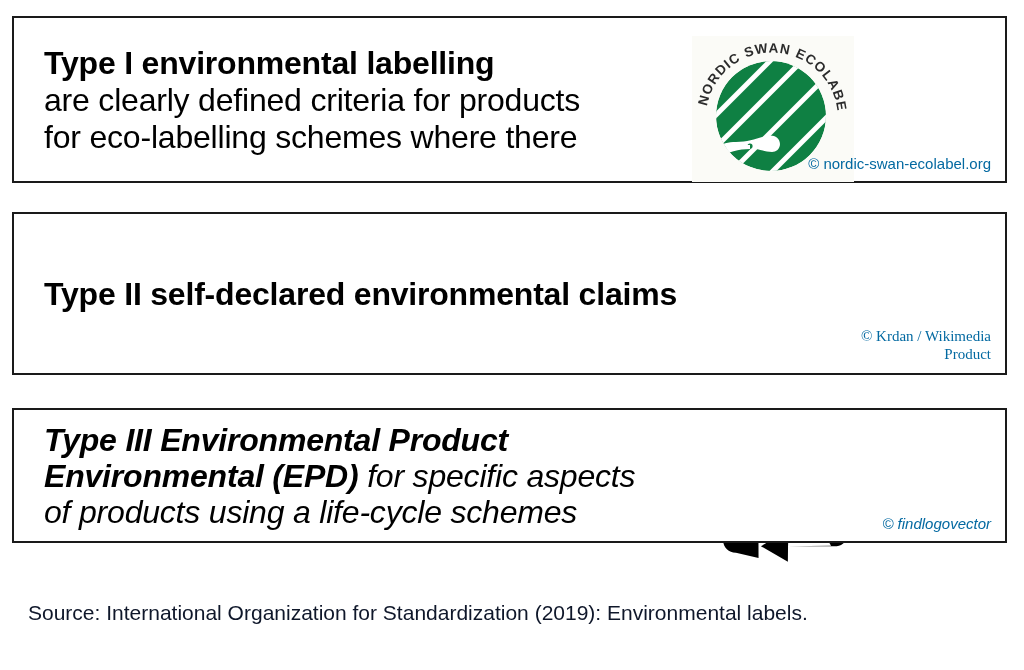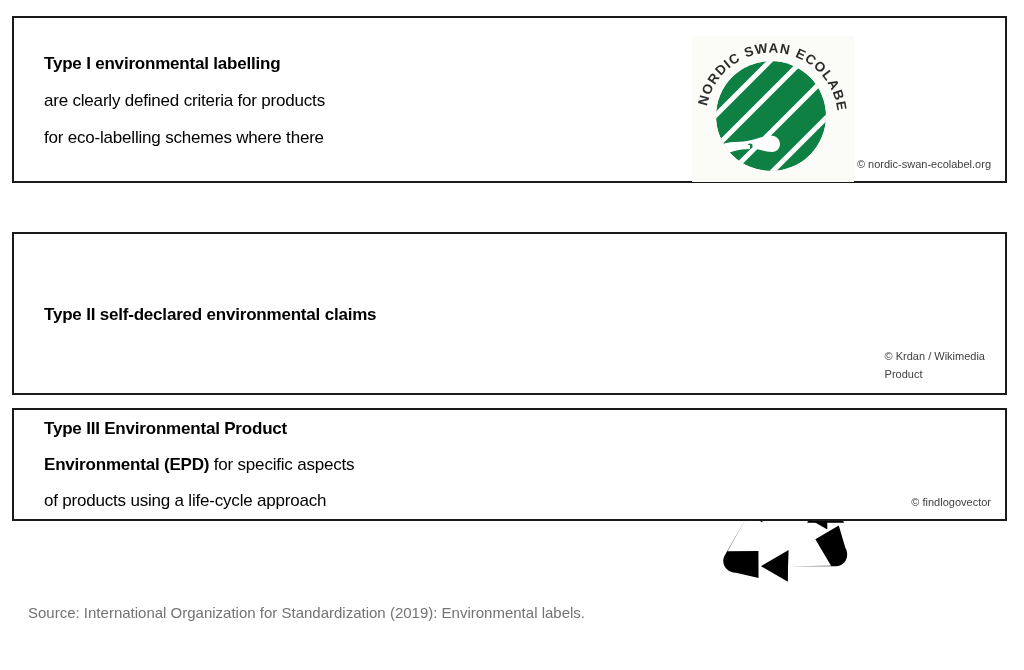--- a/index.html
+++ b/index.html
@@ -26,44 +26,44 @@
   
   .label-box {
     position: absolute;
     left: 12px;
     width: 995px;           
     border: 2px solid #1a1a1a;
     background: #ffffff;
     box-sizing: border-box;
   }
   #box-type-1 { top: 16px;  height: 167px; }
-  #box-type-2 { top: 212px; height: 163px; margin-top: 20px; }
-  #box-type-3 { top: 408px; height: 113px; }
+  #box-type-2 { top: 212px; height: 163px; }
+  #box-type-3 { top: 408px; height: 135px; font-style: italic; }
 
   .box-text {
     position: absolute;
     left: 30px;
     top: 50%;
     transform: translateY(-50%);
-    font-size: 17px;
+    font-size: 32px;
     line-height: 37px;
     letter-spacing: -0.2px;
     white-space: nowrap;
   }
   #box-type-3 .box-text { line-height: 36px; }
   .box-text .ln { display: block; }
   .box-text b { font-weight: bold; }
 
   
   .attribution {
     position: absolute;
-    font-size: 11px;
+    font-size: 15px;
     line-height: 18px;
-    color: #404040;
-    text-align: left;
+    color: #0369a1;
+    text-align: right;
   }
 
   
   #nordic-swan-logo {
     position: absolute;
     left: 678px;
     top: 18px;
     width: 162px;
     height: 146px;
     background: #fbfbf7;
@@ -78,23 +78,23 @@
     width: 195px;
     height: 160px;
   }
   #recycling-logo svg { display: block; }
 
   
   #source-note {
     position: absolute;
     left: 28px;
     top: 600px;
-    font-size: 15px;
+    font-size: 21px;
     line-height: 25px;
-    color: #737373;
+    color: #0f172a;
   }
   #source-note .ln { display: block; white-space: nowrap; }
 </style>
 </head>
 <body>
 
 <div class="page">
 
   <div class="label-box" id="box-type-1">
     <div class="box-text">
@@ -242,31 +242,31 @@
                    L 119,79
                    L 136,70
                    L 110,26
                    L 92,58
                    L 64,42
                    Z"></path>
         </g>
       </svg>
     </div>
 
-    <div class="attribution" style="right:20px; bottom:10px;">
+    <div class="attribution" style="right:14px; bottom:10px;font-family:Liberation Serif, serif;">
       <span style="display:block">© Krdan / Wikimedia</span>
       <span style="display:block">Product</span>
     </div>
   </div>
 
   <div class="label-box" id="box-type-3">
     <div class="box-text">
       <span class="ln"><b>Type III Environmental Product</b></span>
       <span class="ln"><b>Environmental (EPD)</b><span> for specific aspects</span></span>
-      <span class="ln">of products using a life-cycle approach</span>
+      <span class="ln">of products using a life-cycle schemes</span>
     </div>
 
     <div class="attribution" style="right:14px; bottom:8px;margin-top:24px;">© findlogovector</div>
   </div>
 
   <div id="source-note">
     <span class="ln">Source: International Organization for Standardization (2019): Environmental labels.</span>
   </div>
 
 </div>

